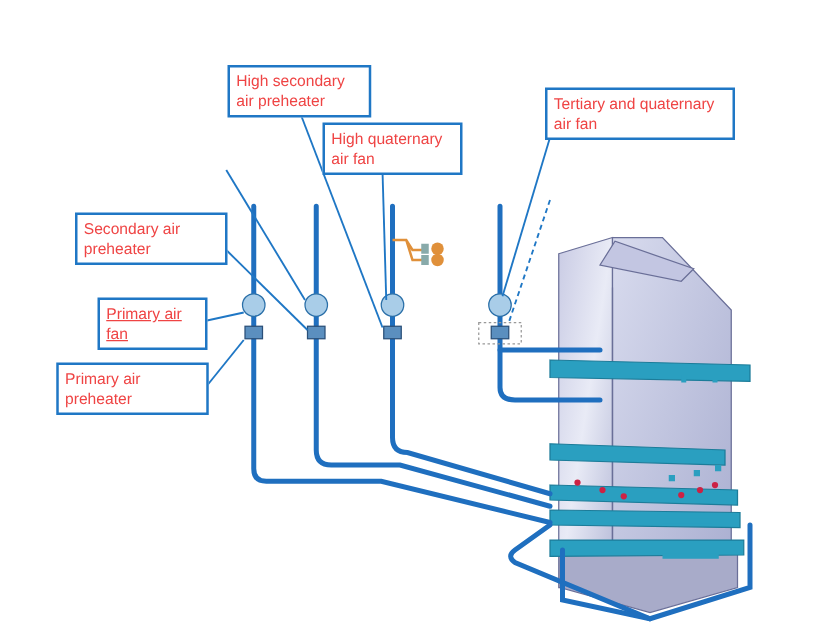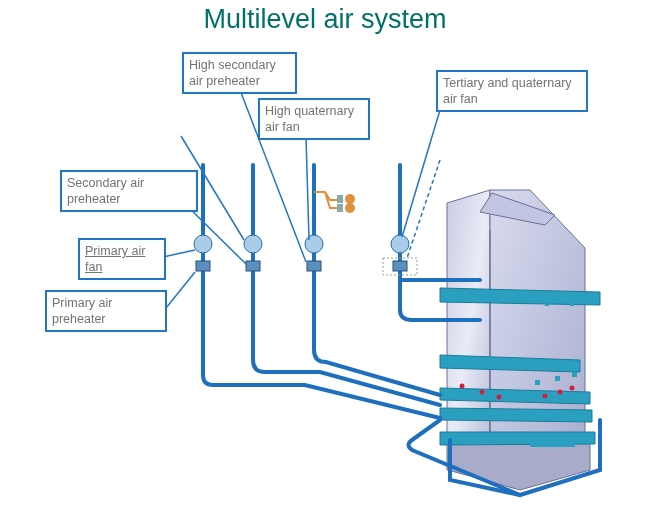--- a/index.html
+++ b/index.html
@@ -1,26 +1,25 @@
 <!DOCTYPE html>
 <html><head>
 <meta charset="utf-8">
 <style>
   html,body{margin:0;padding:0;background:#fff;}
   #root{position:relative;width:650px;height:505px;overflow:hidden;background:#fff;font-family:"Liberation Sans",sans-serif;}
   .title{position:absolute;left:0;width:650px;top:4px;text-align:center;font-size:27px;color:#00706a;}
-  .lbl{position:absolute;background:#fff;border:2px solid #1f77c5;font-size:12.5px;line-height:16px;color:#737373;padding:3px 5px;box-sizing:border-box;}
+  .lbl{position:absolute;background:#fff;border:2px solid #1f77c5;font-size:12.5px;line-height:16px;color:#ef4444;padding:3px 5px;box-sizing:border-box;}
   .lbl.dash{border:2px dashed #1f77c5;}
   svg{position:absolute;left:0;top:0;}
 </style>
 </head>
 <body>
 
 <div id="root">
-  <div class="title">Multilevel air system</div>
 
   <svg width="650" height="505">
     <defs>
       <linearGradient id="wall" x1="0" y1="0" x2="1" y2="1">
         <stop offset="0" stop-color="#c9cbe4"></stop>
           <stop offset="0.5" stop-color="#e9ebf6"></stop>
           <stop offset="1" stop-color="#b7bbd8"></stop>
       </linearGradient>
       <linearGradient id="wall2" x1="0" y1="0" x2="1" y2="1">
         <stop offset="0" stop-color="#d8dbee"></stop>
@@ -98,19 +97,19 @@
       <line x1="181" y1="200" x2="246" y2="264"></line>
       <line x1="140" y1="262" x2="195" y2="250"></line>
       <line x1="166" y1="308" x2="195" y2="272"></line>
       <line x1="240" y1="90" x2="306" y2="262"></line>
       <line x1="306" y1="137" x2="309" y2="240"></line>
       <line x1="440" y1="110" x2="402" y2="237"></line>
       <line x1="440" y1="160" x2="407" y2="258" stroke-dasharray="4,3"></line>
     </g>
   </svg>
 
-  <div class="lbl" style="left:60px;top:170px;width:138px;">Secondary air preheater</div>
+  <div class="lbl" style="left:60px;top:170px;width:122px;">Secondary air preheater</div>
   <div class="lbl" style="left:78px;top:238px;width:88px;text-decoration:underline;">Primary air fan</div>
   <div class="lbl" style="left:45px;top:290px;width:122px;">Primary air preheater</div>
   <div class="lbl" style="left:182px;top:52px;width:115px;">High secondary air preheater</div>
   <div class="lbl" style="left:258px;top:98px;width:112px;">High quaternary air fan</div>
   <div class="lbl" style="left:436px;top:70px;width:152px;">Tertiary and quaternary air fan</div>
 </div>
 
 </body></html>

